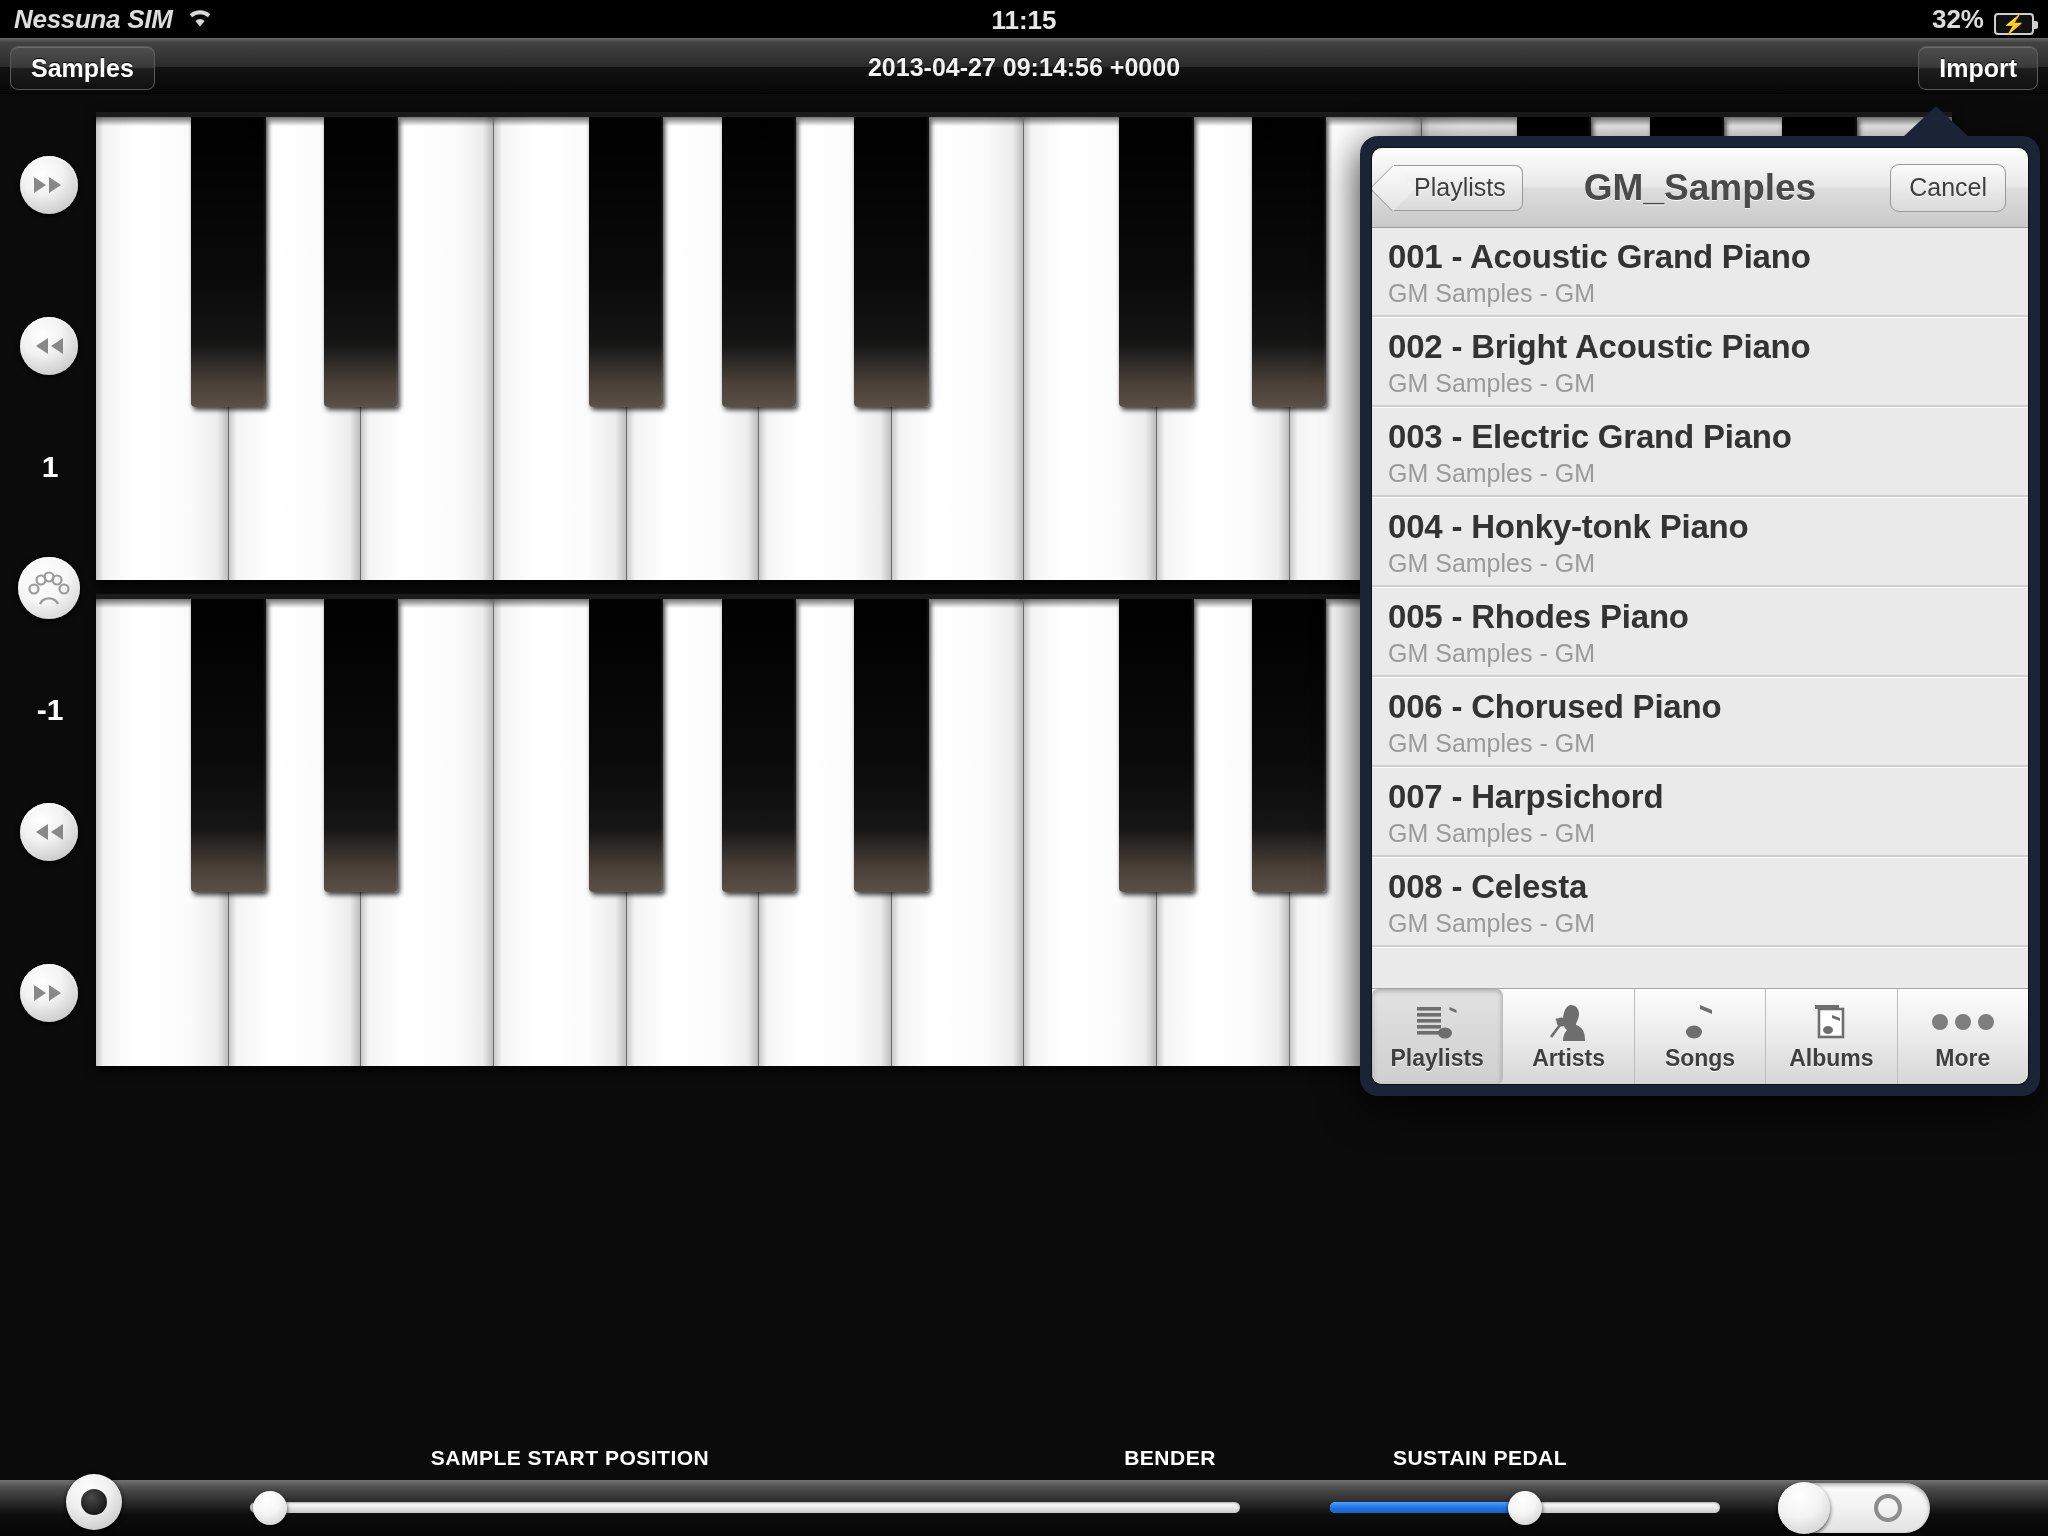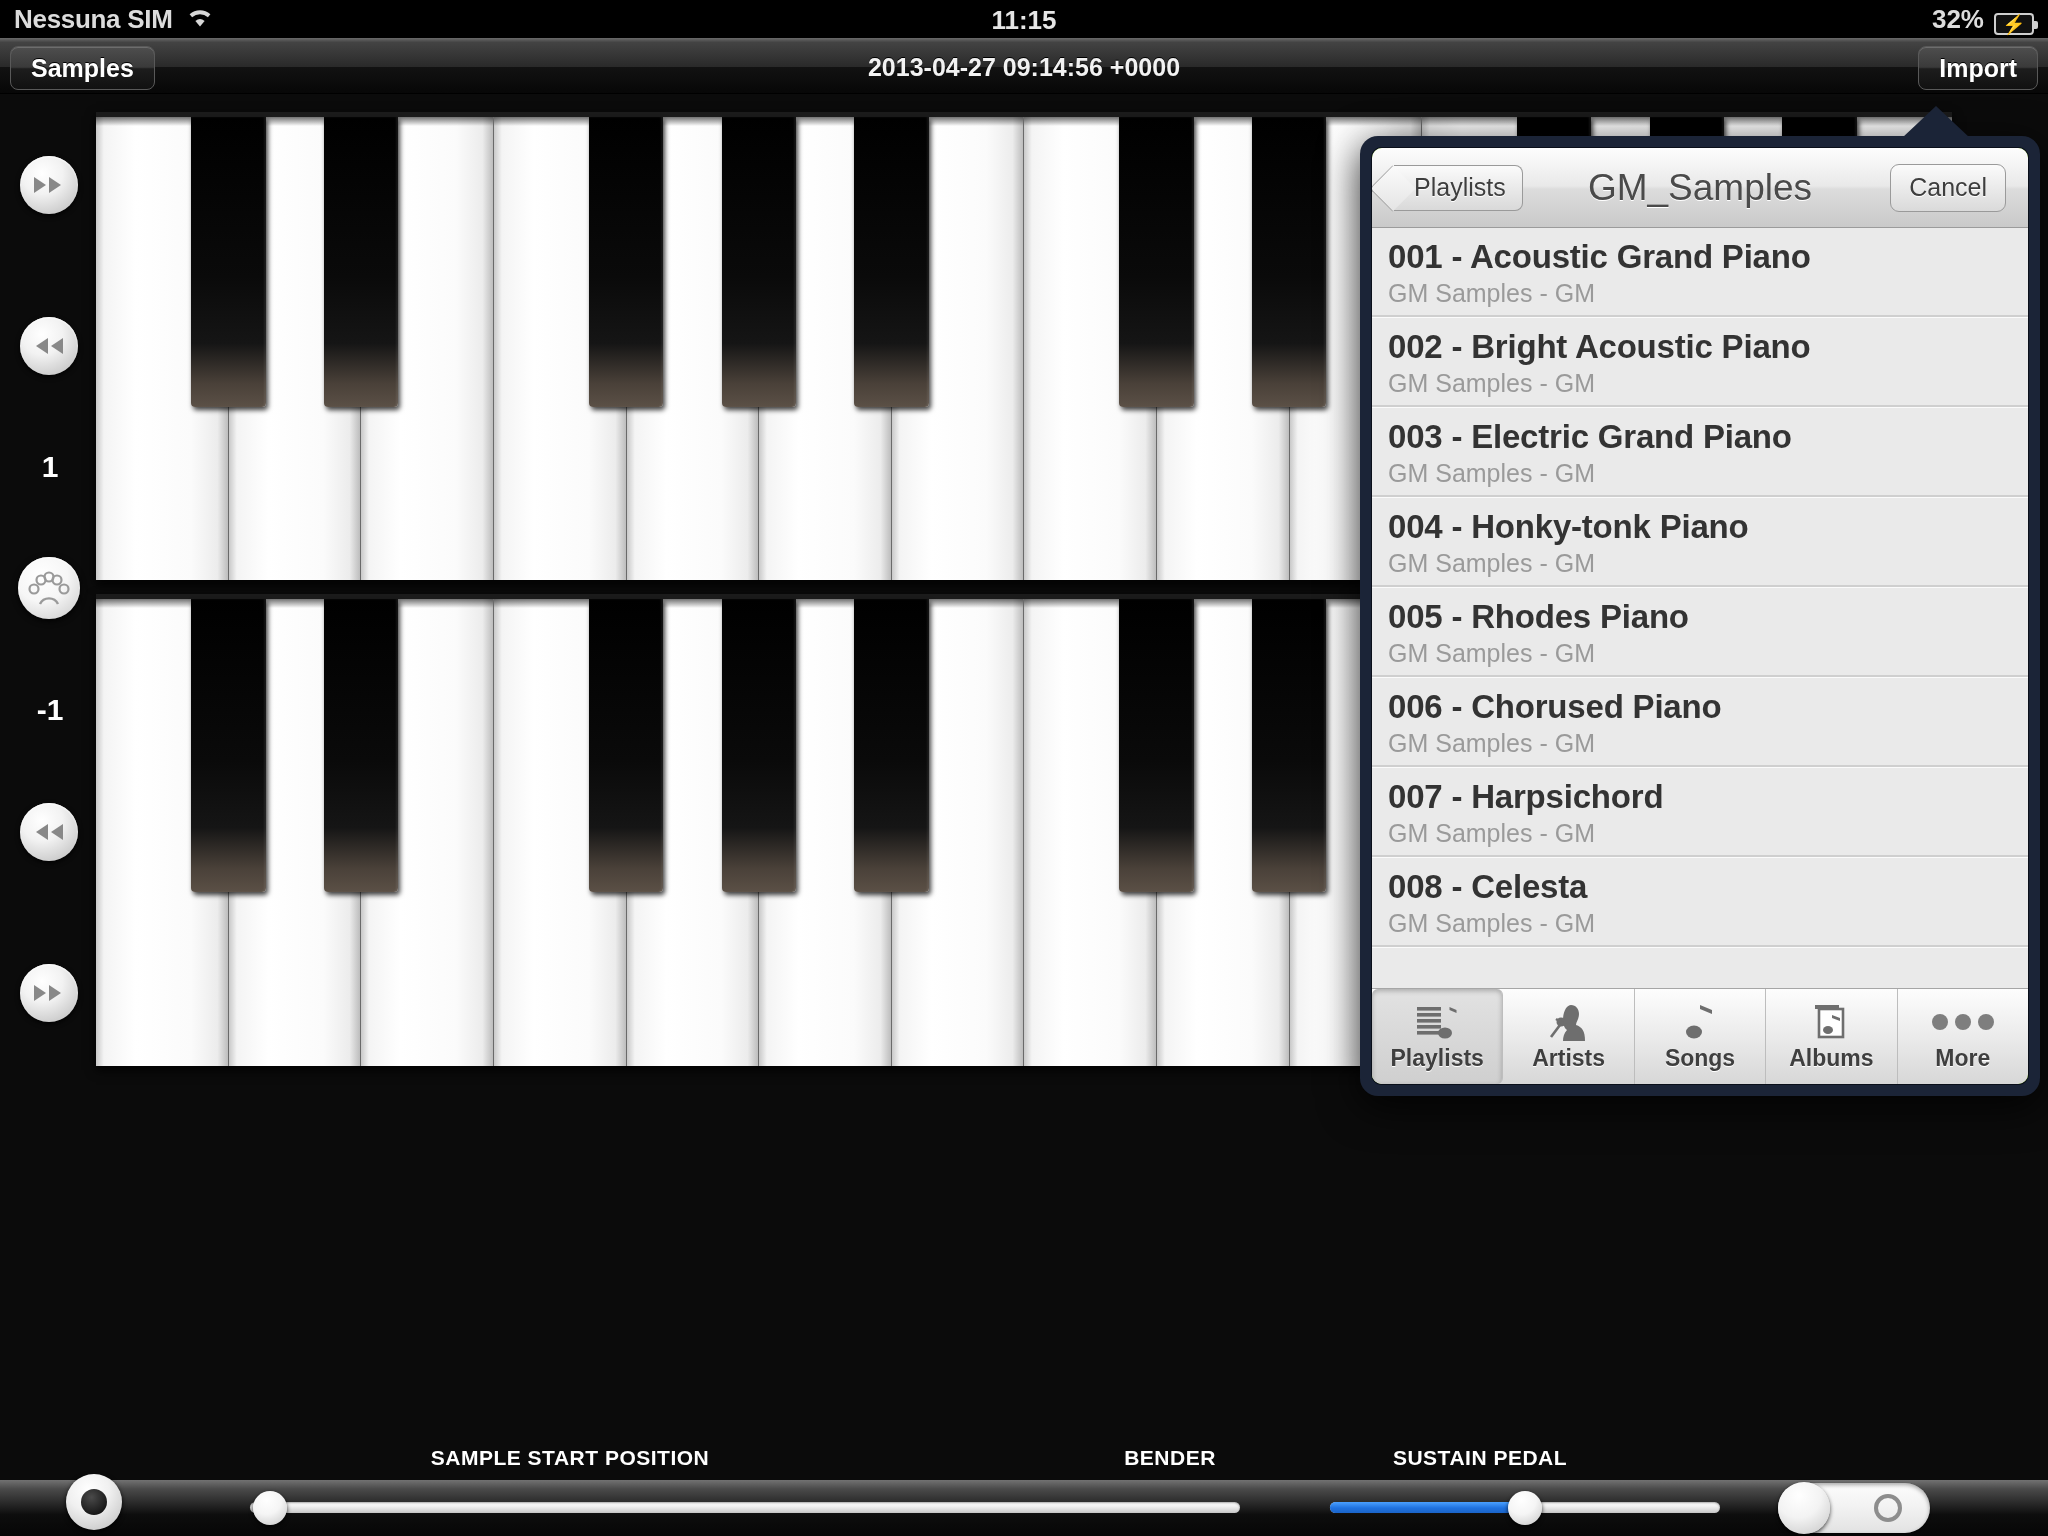--- a/index.html
+++ b/index.html
@@ -9,21 +9,21 @@
     font-family:"Liberation Sans", sans-serif;
     overflow:hidden;
   }
   #app { position:relative; width:2048px; height:1536px; background:#0b0b0b; }
 
   
   .statusbar {
     position:absolute; top:0; left:0; width:2048px; height:38px;
     background:#000; color:#e8e8e8;
   }
-  .sb-left { position:absolute; left:14px; top:4px; display:flex; align-items:center; gap:12px; }
+  .sb-left { position:absolute; left:14px; top:4px; display:flex; align-items:center; gap:12px;font-style:italic; }
   .sb-carrier { font-size:26px; font-weight:bold; letter-spacing:-0.3px; color:#dcdcdc; }
   .sb-center { position:absolute; left:0; width:2048px; top:5px; text-align:center;
                font-size:26px; font-weight:bold; color:#e6e6e6; }
   .sb-right { position:absolute; right:14px; top:4px; display:flex; align-items:flex-end; gap:10px; }
   .sb-batt-pct { font-size:26px; font-weight:bold; color:#dcdcdc; }
   .batt-icon { position:relative; width:40px; height:22px; border:2px solid #cfcfcf;
                border-radius:4px; background:#111; }
   .batt-icon:after { content:""; position:absolute; right:-6px; top:6px; width:4px; height:8px;
                background:#cfcfcf; border-radius:0 2px 2px 0; }
   .batt-bolt { position:absolute; left:6px; top:0px; color:#dedede; font-size:19px; line-height:20px; }
@@ -152,21 +152,21 @@
     background:#84cc16; display:flex; flex-direction:column;
     box-shadow:0 0 0 1px #0a0f1a;justify-content:center; }
   .pop-header {
     position:relative; height:80px; flex:0 0 80px;
     background:linear-gradient(to bottom,#fdfdfd 0%,#e9e9e9 48%,#dcdcdc 52%,#c9c9c9 100%);
     border-bottom:1px solid #9b9b9b;
     display:flex; align-items:center;
   }
   .pop-title {
     position:absolute; left:0; width:100%; text-align:center;
-    font-size:37px; font-weight:normal; color:#4a4a4a; text-shadow:0 1px 0 #fff;
+    font-size:37px; font-weight:bold; color:#4a4a4a; text-shadow:0 1px 0 #fff;
   }
   .back-btn {
     position:relative; margin-left:22px; height:46px; padding:0 16px 0 20px;
     display:flex; align-items:center;
     background:linear-gradient(to bottom,#fbfbfb,#d9d9d9);
     border:1px solid #9a9a9a; border-left:none;
     border-radius:0 8px 8px 0;
     font-size:25px; color:#3e3e3e; text-shadow:0 1px 0 #fff; z-index:2;
   }
   .back-btn:before {

